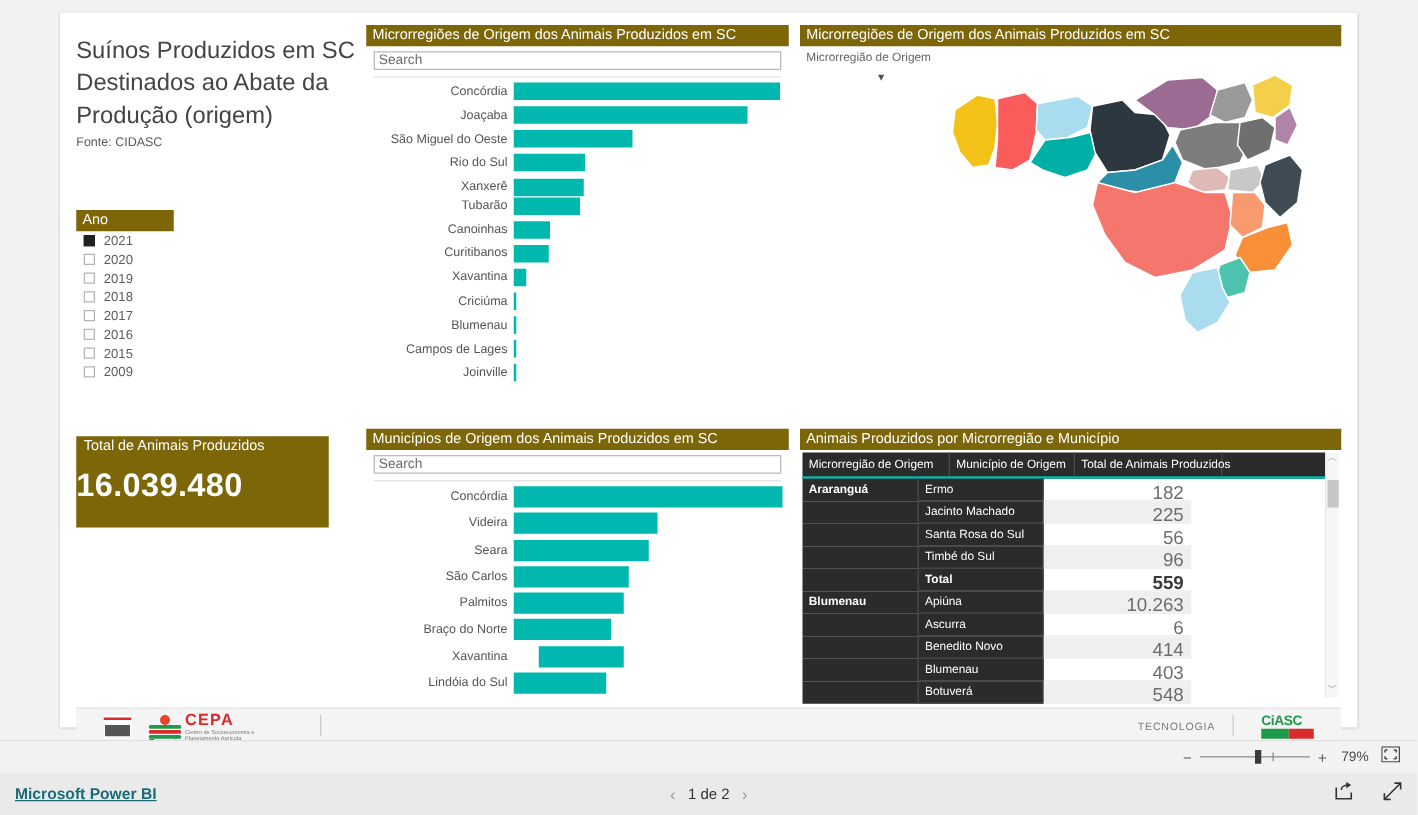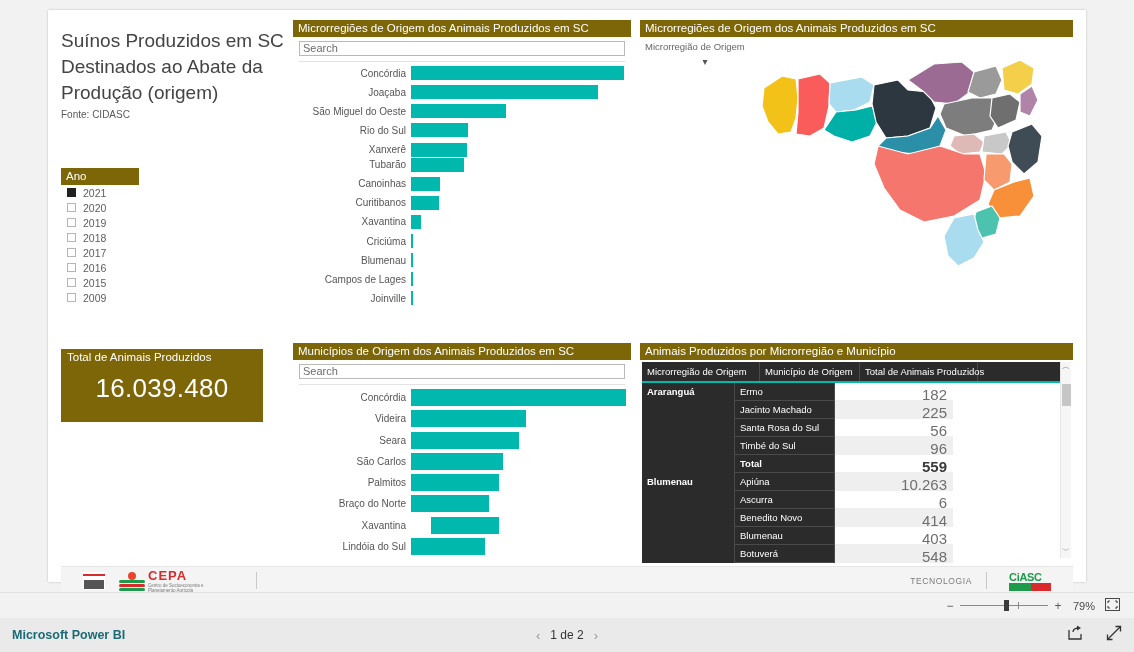--- a/index.html
+++ b/index.html
@@ -52,22 +52,22 @@
     width:9px; height:9px; border:1px solid #b5b5b5; background:#fff;
     margin-right:7px; flex:0 0 auto;
   }
   .year-chk.on{ background:#202020; border-color:#202020; }
   .year-lbl{ font-size:10.5px; color:#5d5d5d; }
 
   
   #kpi-card{ left:13px; top:339px; width:202px; height:73px; background:#7d6608; }
   #kpi-card .vis-header{ background:transparent; padding-left:6px; }
   #kpi-value{
-    color:#ffffff; font-size:26px; text-align:center;
-    line-height:44px; letter-spacing:.3px;
+    color:#ffffff; font-size:26px; 
+    line-height:44px; letter-spacing:.3px;font-weight:bold;
   }
 
   
   .barchart{ background:#fff; }
   .bar-plot{ position:relative; margin-top:4px; }
   .bar-row{ display:flex; align-items:center; }
   .bar-label{
     font-size:10px; color:#555555; text-align:right;
     padding-right:5px; white-space:nowrap; overflow:hidden;
   }
@@ -172,20 +172,21 @@
   #zoom-pct{ font-size:11px; color:#4a4a4a; margin:0 10px 0 8px; }
   #fit-btn{ margin-right:14px; }
 
   
   #app-bar{
     position:absolute; left:0; top:618px; width:1134px; height:34px;
     background:#eaeaea; display:flex; align-items:center;
   }
   #pbi-link{
     margin-left:12px; font-size:12.5px; color:#1b6b77; font-weight:bold;
+    text-decoration:underline;
   }
   #pager{ position:absolute; left:0; right:0; display:flex; align-items:center;
     justify-content:center; pointer-events:none; }
   #pager > *{ pointer-events:auto; }
   .pager-arrow{ font-size:13px; color:#9a9a9a; padding:0 10px; }
   #pager-label{ font-size:12px; color:#333; }
   #app-right{ position:absolute; right:12px; display:flex; align-items:center; gap:22px; }
   .app-icon{ color:#333; }
 </style>
 </head>

